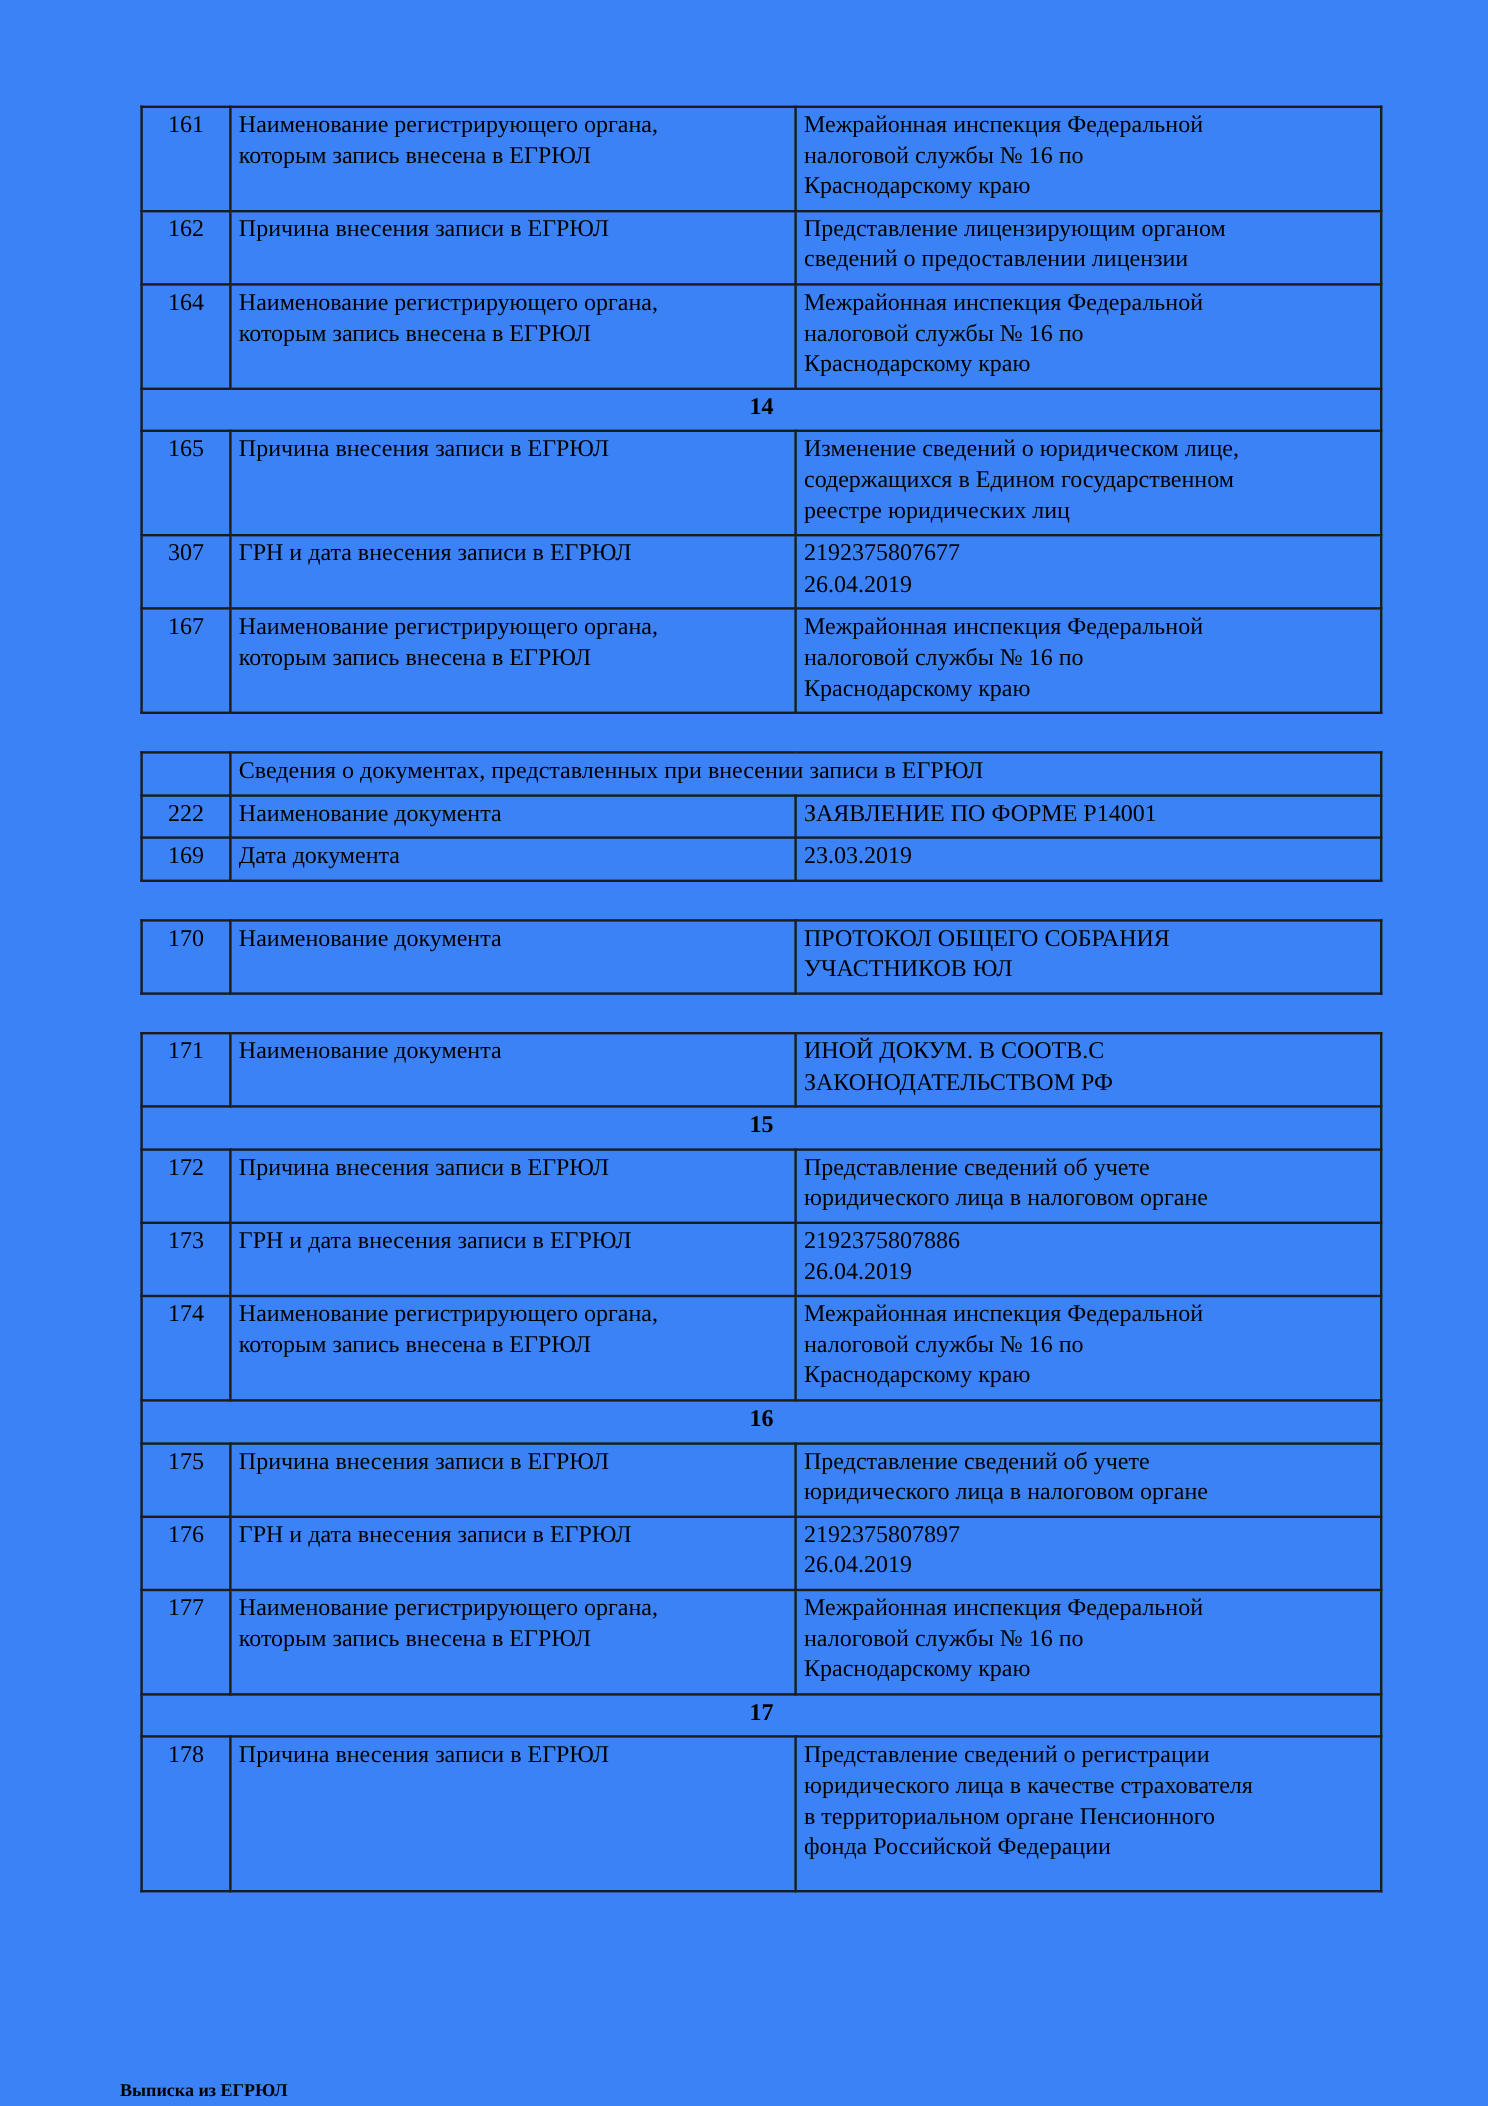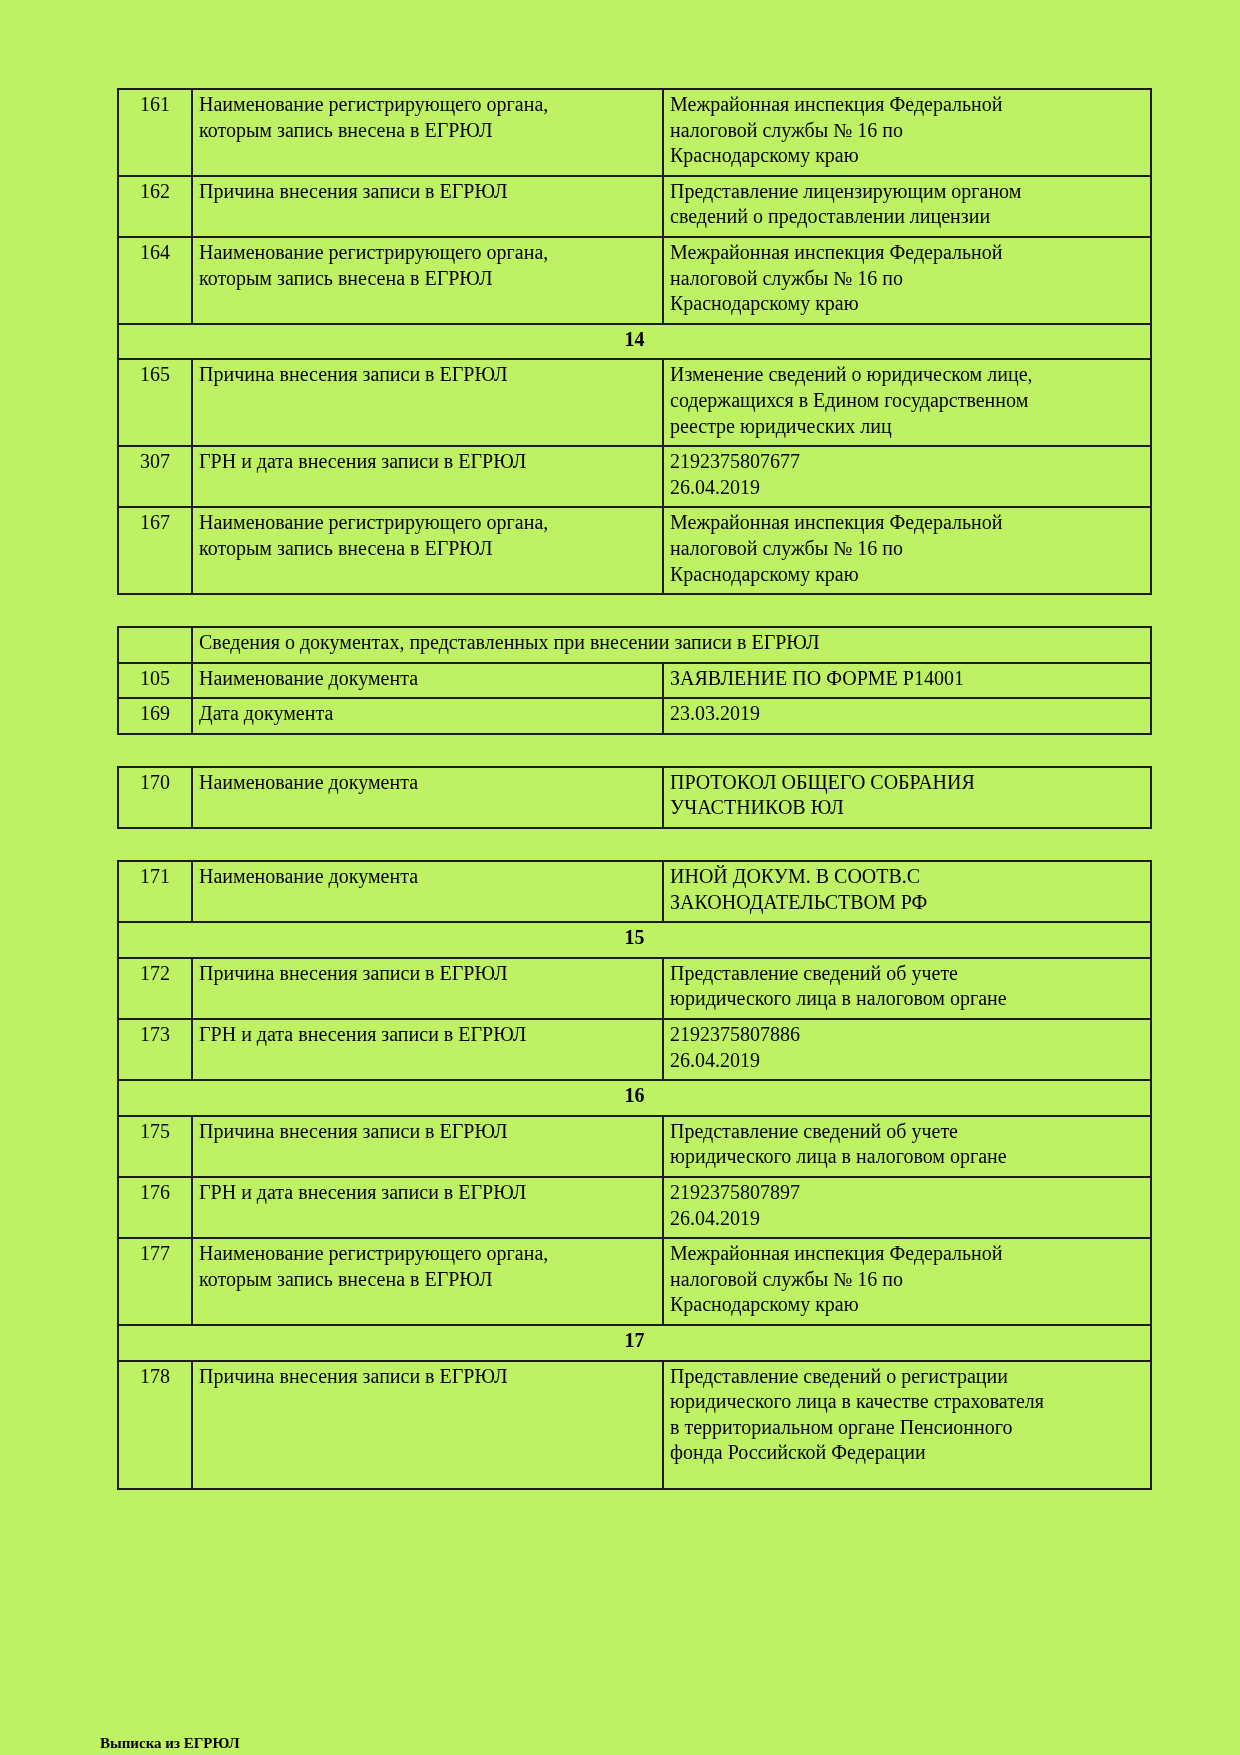--- a/index.html
+++ b/index.html
@@ -4,21 +4,21 @@
 <style>
   html, body {
     margin: 0;
     padding: 0;
     background: #ffffff;
   }
   .page {
     position: relative;
     width: 1240px;
     height: 1755px;
-    background: #bef264;
+    background: #3b82f6;
     font-family: "Liberation Serif", serif;
     color: #000000;
     overflow: hidden;
   }
   .content {
     position: absolute;
     left: 117px;
     top: 88px;
     width: 1033px;
   }
@@ -136,21 +136,21 @@
           <col class="col-num">
           <col class="col-label">
           <col class="col-value">
         </colgroup>
         <tbody>
           <tr>
             <td class="num"></td>
             <td class="label span-label" colspan="2">Сведения о документах, представленных при внесении записи в ЕГРЮЛ</td>
           </tr>
           <tr>
-            <td class="num">105</td>
+            <td class="num">222</td>
             <td class="label">Наименование документа</td>
             <td class="value">ЗАЯВЛЕНИЕ ПО ФОРМЕ Р14001</td>
           </tr>
           <tr>
             <td class="num">169</td>
             <td class="label">Дата документа</td>
             <td class="value">23.03.2019</td>
           </tr>
         </tbody>
       </table>
@@ -191,20 +191,28 @@
             <td class="num">172</td>
             <td class="label">Причина внесения записи в ЕГРЮЛ</td>
             <td class="value">Представление сведений об учете
 юридического лица в налоговом органе</td>
           </tr>
           <tr>
             <td class="num">173</td>
             <td class="label">ГРН и дата внесения записи в ЕГРЮЛ</td>
             <td class="value">2192375807886
 26.04.2019</td>
+          </tr>
+          <tr>
+            <td class="num">174</td>
+            <td class="label">Наименование регистрирующего органа,
+которым запись внесена в ЕГРЮЛ</td>
+            <td class="value">Межрайонная инспекция Федеральной
+налоговой службы № 16 по
+Краснодарскому краю</td>
           </tr>
           <tr>
             <td class="section" colspan="3">16</td>
           </tr>
           <tr>
             <td class="num">175</td>
             <td class="label">Причина внесения записи в ЕГРЮЛ</td>
             <td class="value">Представление сведений об учете
 юридического лица в налоговом органе</td>
           </tr>

